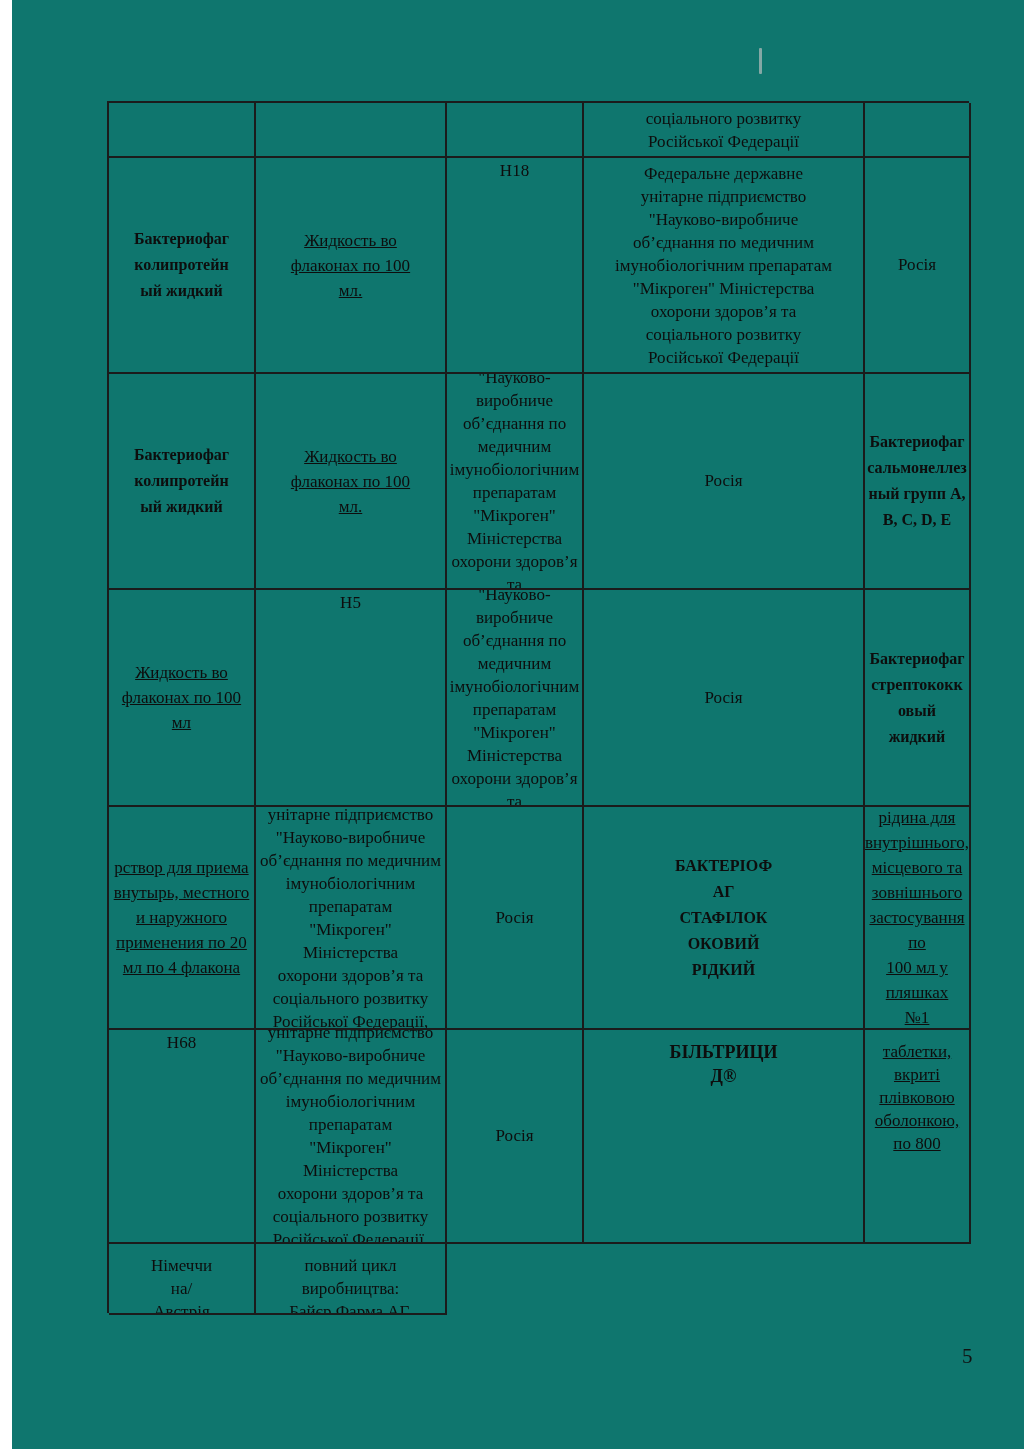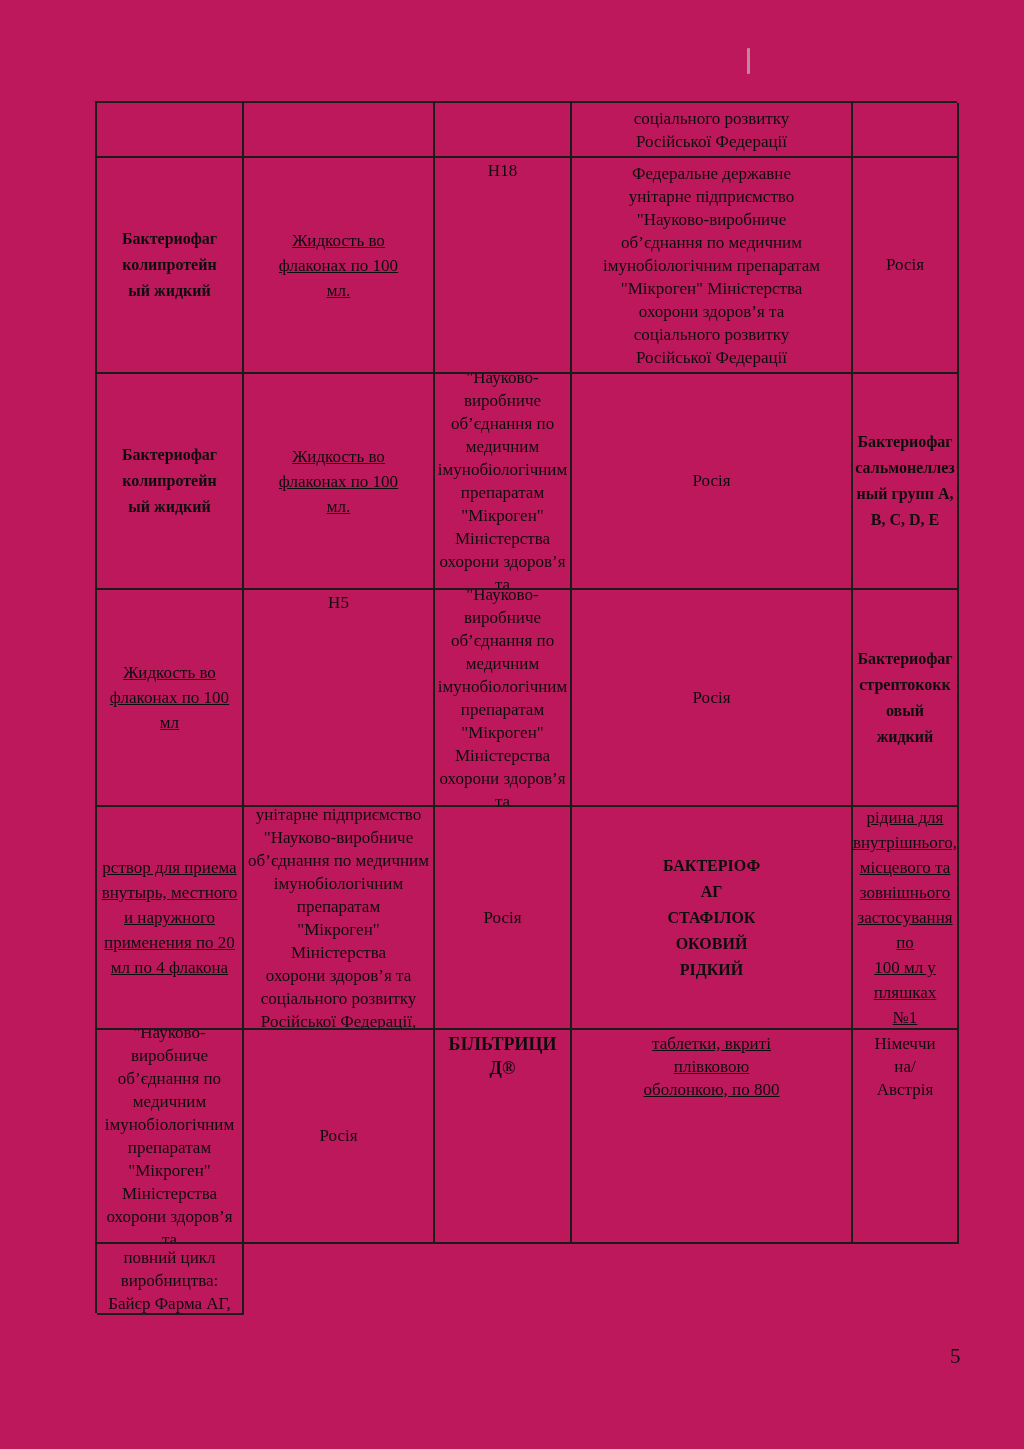--- a/index.html
+++ b/index.html
@@ -4,21 +4,21 @@
 <style>
   html,body{margin:0;padding:0;}
   body{
     width:1024px;height:1449px;
     background:#ffffff;
     position:relative;
     font-family:"Liberation Serif", serif;
     color:#0d0d0d;
     overflow:hidden;
   }
-  .page{position:absolute;inset:0;background:#be185d;}
+  .page{position:absolute;inset:0;background:#0f766e;margin-left:12px;}
   
   .artifact{
     position:absolute;left:747px;top:48px;width:3px;height:26px;
     background:#c3c3c3;opacity:.65;border-radius:1px;
   }
   
   .registry{
     position:absolute;left:95px;top:101px;
     width:862px;height:1212px;
     display:grid;
@@ -50,21 +50,21 @@
   .cell.form{line-height:25px;text-decoration:underline;}
   .cell.code{
     align-items:flex-start;
     padding-top:1px;
   }
   .cell.producer{line-height:23px;}
   .cell.country{line-height:22px;font-family:Liberation Serif, serif;}
   .row-last .cell, .cell.row-last{
     align-items:flex-start;
     line-height:23px;
-    padding-top:2px;
+    padding-top:10px;
   }
   .cell.row-last.name{line-height:24px;font-size:18px;}
   .page-number{
     position:absolute;left:950px;top:1344px;
     font-size:21px;
     color:#111;
   }
 </style>
 </head>
 <body>
@@ -160,20 +160,21 @@
 СТАФІЛОК
 ОКОВИЙ
 РІДКИЙ</div>
     <div class="cell form">рідина для
 внутрішнього,
 місцевого та
 зовнішнього
 застосування по
 100 мл у пляшках
 №1</div>
+    <div class="cell code">Н68</div>
     <div class="cell producer">Федеральне державне
 унітарне підприємство
 "Науково-виробниче
 об’єднання по медичним
 імунобіологічним препаратам
 "Мікроген" Міністерства
 охорони здоров’я та
 соціального розвитку
 Російської Федерації, Росія</div>
     <div class="cell country">Росія</div>

